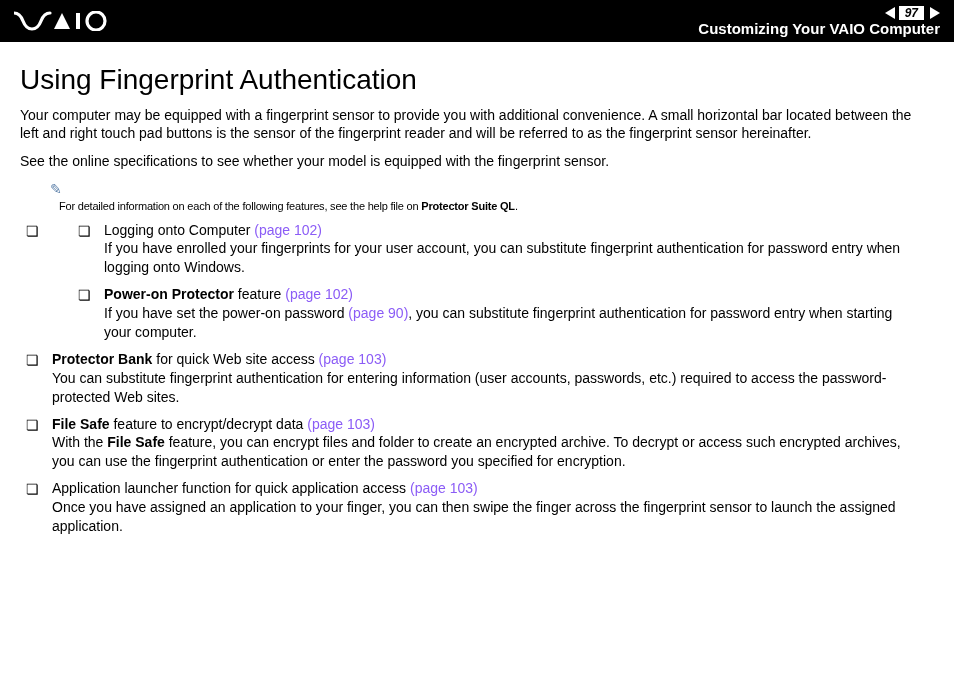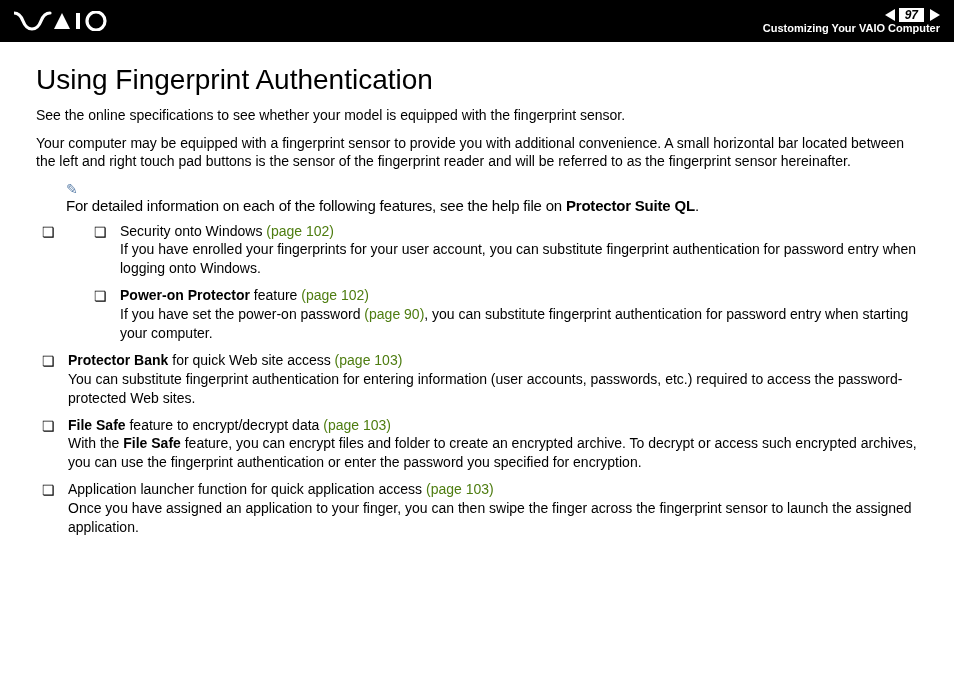--- a/index.html
+++ b/index.html
@@ -51,55 +51,56 @@
   .arrow-right { border-left: 10px solid #fff; margin-left: 2px;}
   .pagenum-box {
     background: #fff;
     color: #000;
     padding: 0 6px;
     line-height: 14px;
     font-size: 12px;
   }
   .section-label {
     font-weight: bold;
-    font-size: 11px;
+    font-size: 15px;
   }
   .content {
-    padding: 22px 36px 10px 36px;
+    padding: 22px 36px 10px 20px;
   }
   h1 {
     font-weight: 400;
     font-size: 28px;
     margin-bottom: 10px;
   }
   p { margin-bottom: 10px; line-height: 1.3; }
   .note {
     margin: 10px 0 8px 30px;
   }
   .pencil {
     color: #5a7ea8;
     font-size: 14px;
   }
   .note-text {
     font-family: Arial, Helvetica, sans-serif;
-    font-size: 15px;
+    font-size: 11px;
     font-stretch: condensed;
     letter-spacing: -0.2px;
+    margin-left: 9px;
   }
   ul.top { list-style: none; margin-left: 6px; }
   ul.sub { list-style: none; margin-left: 26px; }
   li { position: relative; padding-left: 26px; margin-bottom: 8px; line-height: 1.35; }
   li::before {
     content: "❏";
     position: absolute;
     left: 0;
     top: 1px;
     font-size: 14px;
   }
-  .link { color: #4d7c0f; cursor: pointer; }
+  .link { color: #8b5cf6; cursor: pointer; }
   .bold { font-weight: bold; }
 </style>
 </head>
 <body>
 
 <div class="header">
   <div class="logo">
     <svg width="96" height="20" viewBox="0 0 96 20">
       <path d="M0 2 Q 6 2 9 10 Q 12 18 18 18 Q 24 18 27 10 Q 30 2 36 2" stroke="#fff" stroke-width="3.2" fill="none" stroke-linecap="round"></path>
       <path d="M40 18 L48 2 L56 18 Z" fill="#fff"></path>
@@ -112,35 +113,35 @@
       <div class="arrow-left"></div>
       <div class="pagenum-box">97</div>
       <div class="arrow-right"></div>
     </div>
     <div class="section-label">Customizing Your VAIO Computer</div>
   </div>
 </div>
 
 <div class="content">
   <h1>Using Fingerprint Authentication</h1>
+  <p>Your computer may be equipped with a fingerprint sensor to provide you with additional convenience. A small horizontal bar located between the left and right touch pad buttons is the sensor of the fingerprint reader and will be referred to as the fingerprint sensor hereinafter.</p>
   <p>See the online specifications to see whether your model is equipped with the fingerprint sensor.</p>
-  <p>Your computer may be equipped with a fingerprint sensor to provide you with additional convenience. A small horizontal bar located between the left and right touch pad buttons is the sensor of the fingerprint reader and will be referred to as the fingerprint sensor hereinafter.</p>
 
   <div class="note">
     <span class="pencil">✎</span><br>
     <span class="note-text">
       <span>For detailed information on each of the following features, see the help file on </span><span class="bold">Protector Suite QL</span><span>.</span>
     </span>
   </div>
 
   <ul class="top">
     <li>
       <ul class="sub">
         <li>
-          <span>Security onto Windows </span><span class="link">(page 102)</span><br>
+          <span>Logging onto Computer </span><span class="link">(page 102)</span><br>
           <span>If you have enrolled your fingerprints for your user account, you can substitute fingerprint authentication for password entry when logging onto Windows.</span>
         </li>
         <li>
           <span class="bold">Power-on Protector</span><span> feature </span><span class="link">(page 102)</span><br>
           <span>If you have set the power-on password </span><span class="link">(page 90)</span><span>, you can substitute fingerprint authentication for password entry when starting your computer.</span>
         </li>
       </ul>
     </li>
     <li>
       <span class="bold">Protector Bank</span><span> for quick Web site access </span><span class="link">(page 103)</span><br>

